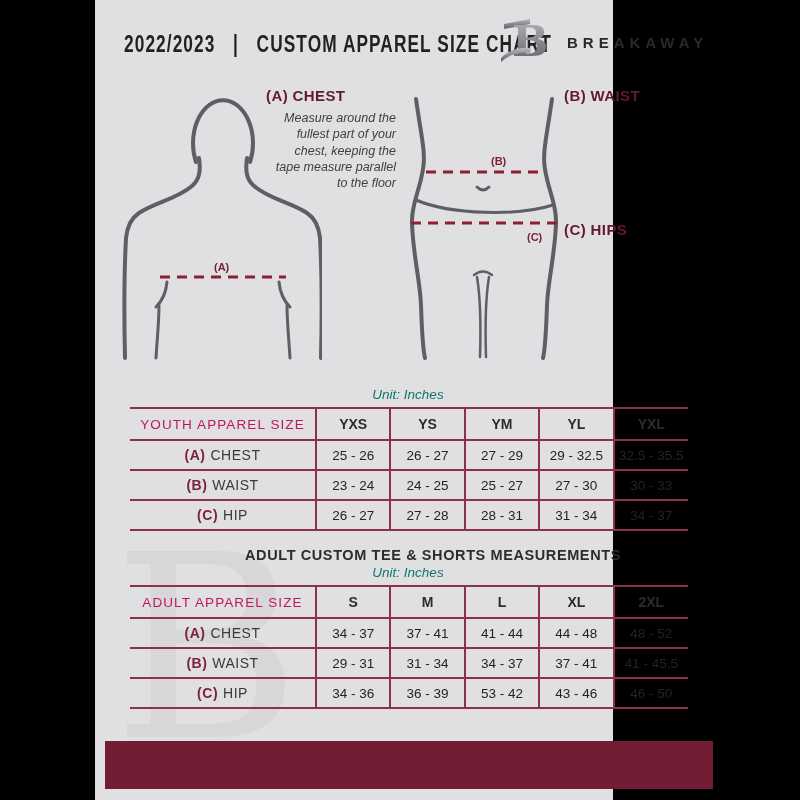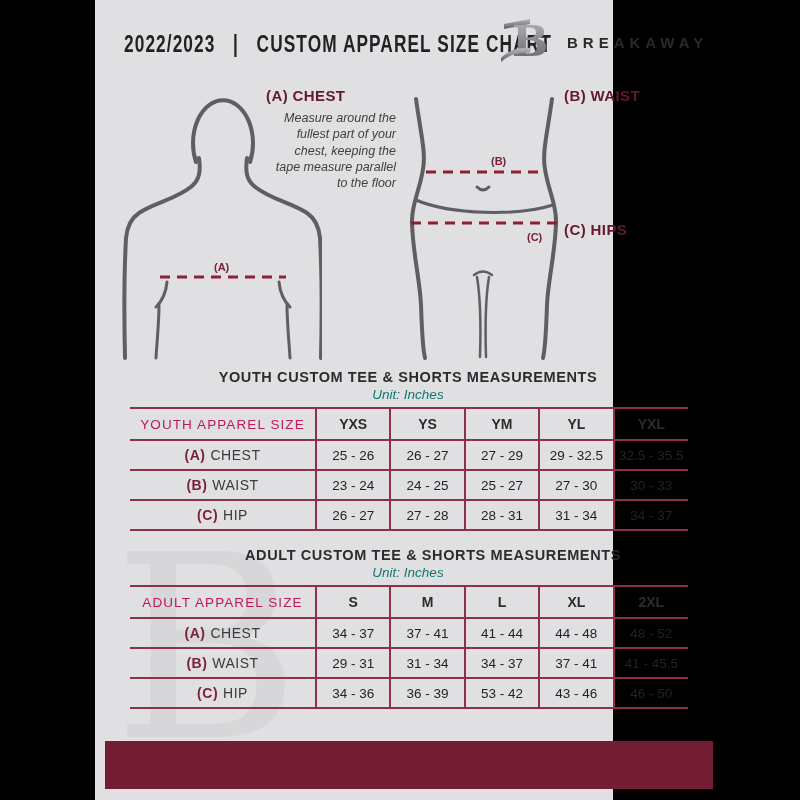--- a/index.html
+++ b/index.html
@@ -120,21 +120,20 @@
 fullest part of your
 chest, keeping the
 tape measure parallel
 to the floor</div>
       <div class="instr-h h-waist">(B) WAIST</div>
       <div class="instr-h h-hips">(C) HIPS</div>
     </div>
 
     <div class="watermark">B</div>
 
-    <div class="sec-title t-youth-title">YOUTH CUSTOM TEE &amp; SHORTS MEASUREMENTS</div>
     <div class="sec-unit t-youth-unit">Unit: Inches</div>
     <table class="size tbl-youth">
       <colgroup>
           <col style="width:186px">
           <col>
           <col>
           <col>
           <col>
           <col>
         </colgroup>

